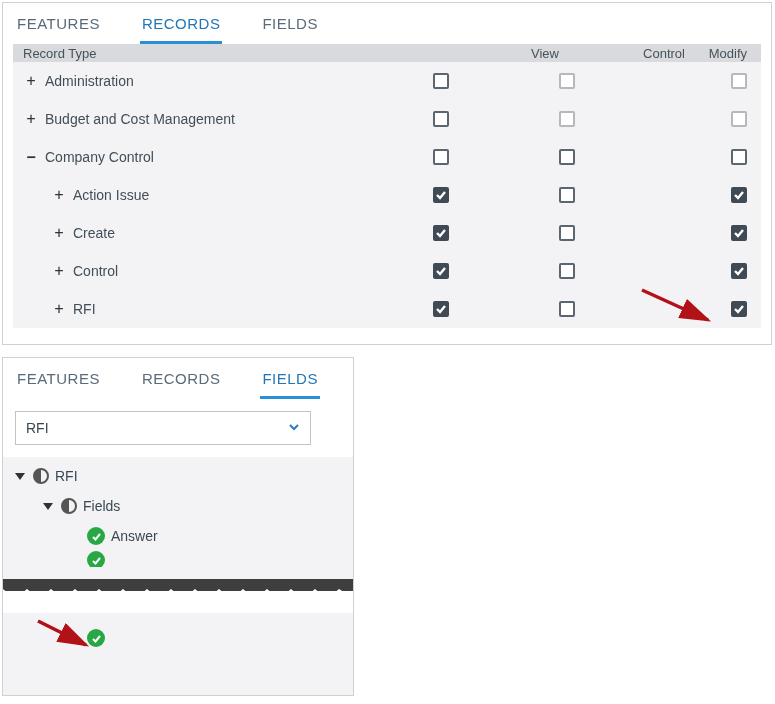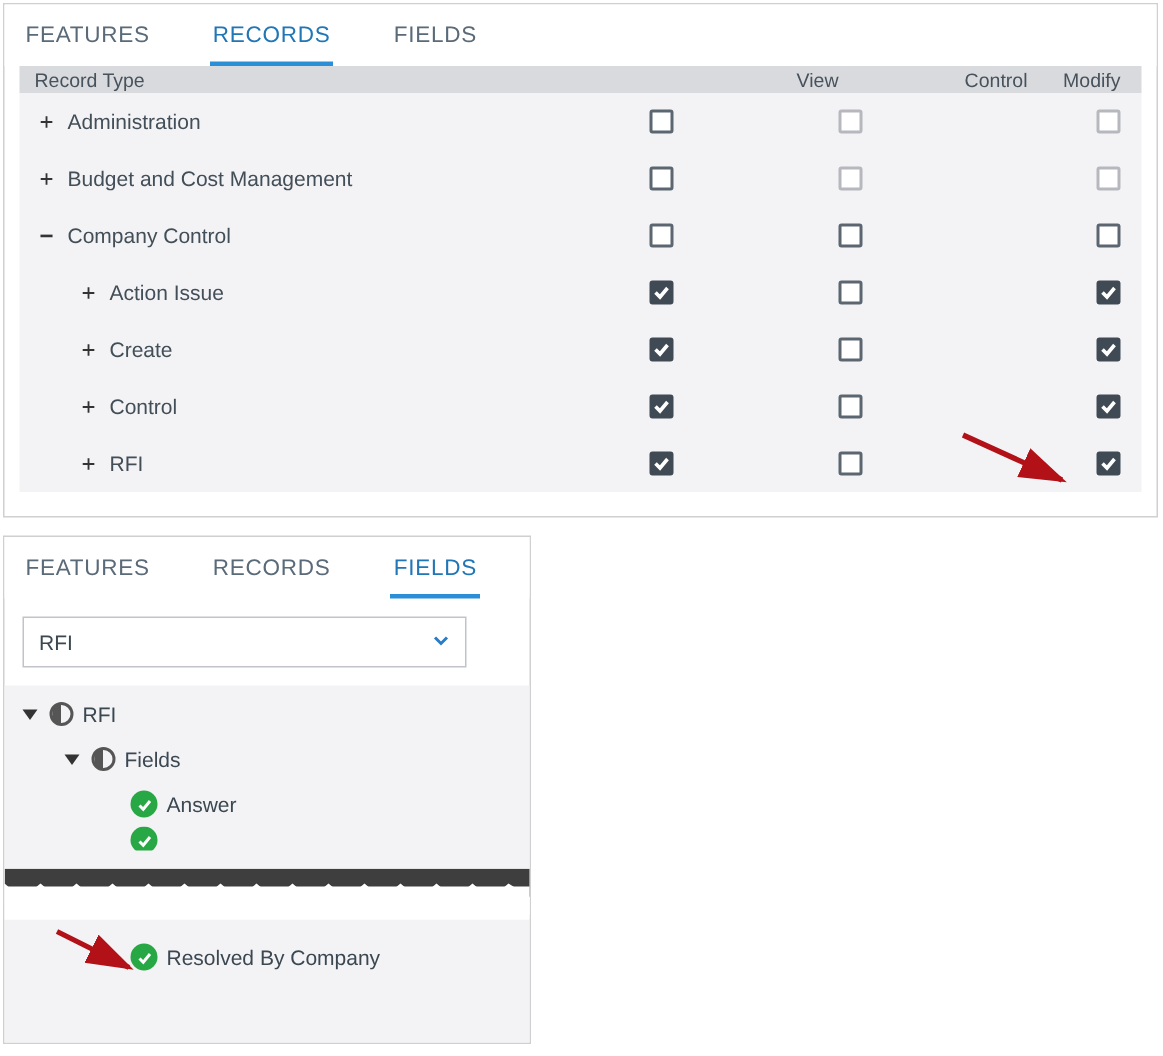--- a/index.html
+++ b/index.html
@@ -387,21 +387,20 @@
       <path d="M0,22 L12,32 L24,22 L36,32 L48,22 L60,32 L72,22 L84,32 L96,22 L108,32 L120,22 L132,32 L144,22 L156,32 L168,22 L180,32 L192,22 L204,32 L216,22 L228,32 L240,22 L252,32 L264,22 L276,32 L288,22 L300,32 L312,22 L324,32 L336,22 L352,32 L352,12 L0,12 Z" fill="#fff"></path>
     </svg>
   </div>
   <div class="tree" style="padding-top:10px;">
     <div class="tree-row lvl3">
       <span class="green-check">
             <svg width="11" height="11">
               <polyline points="2,6 4.5,8.5 9,3" fill="none" stroke="#fff" stroke-width="2"></polyline>
             </svg>
           </span>
-      <span>Resolved By Company</span>
     </div>
     <div class="tree-row lvl3">
       
       
     </div>
 
   </div>
 </div>
 
 <svg class="arrow-red" style="left:34px; top:260px;" width="64" height="36">

